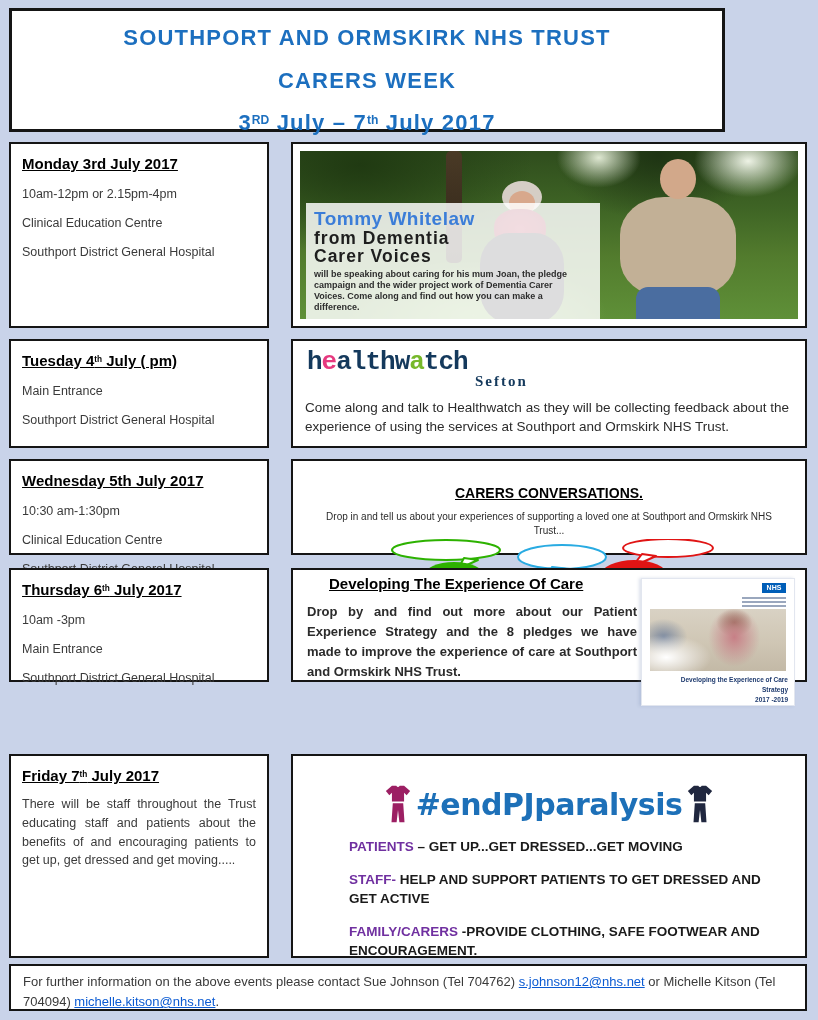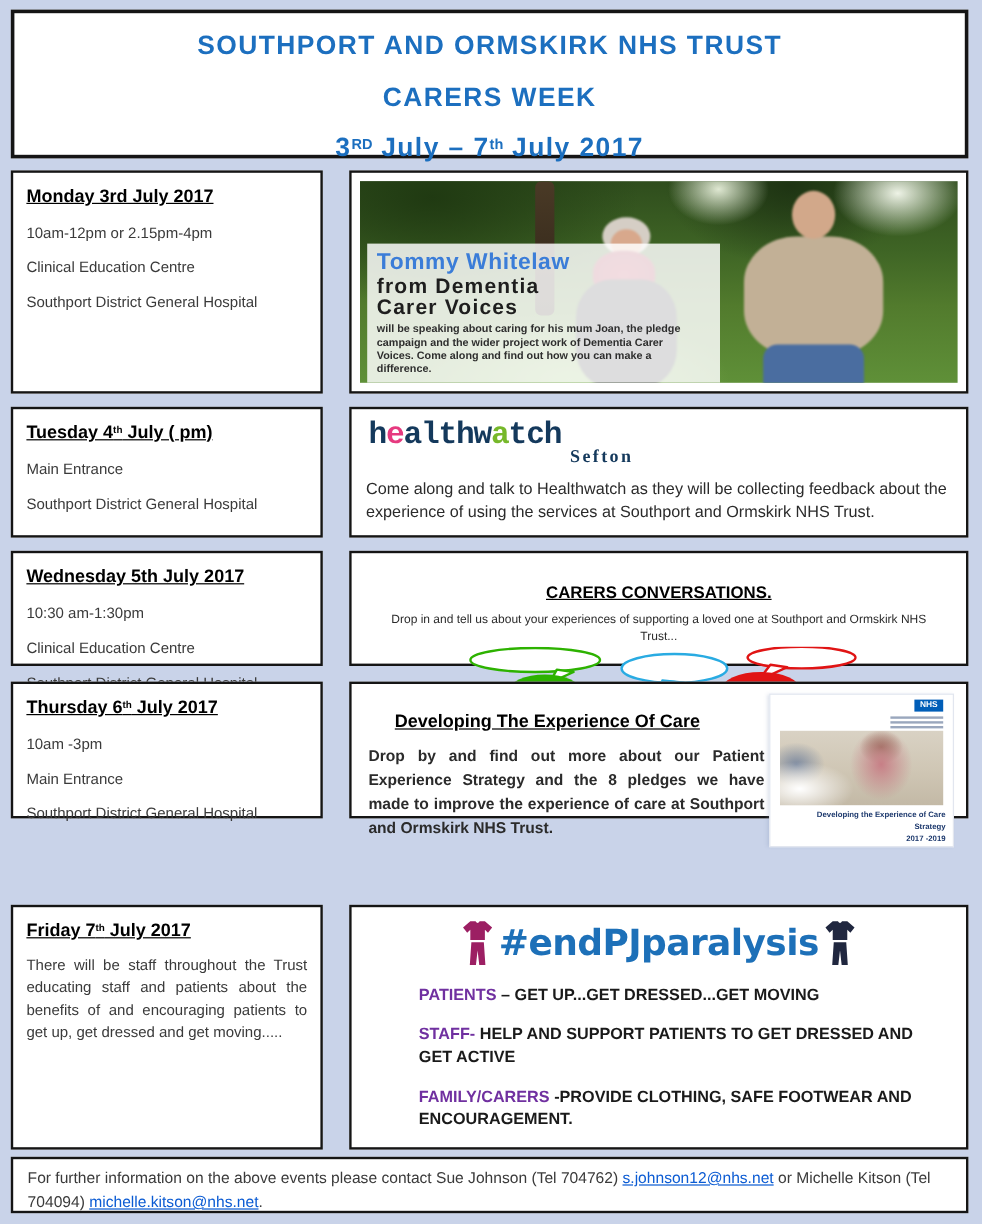--- a/index.html
+++ b/index.html
@@ -1,19 +1,19 @@
 <!DOCTYPE html>
 <html><head>
 <meta charset="utf-8">
 <style>
   html,body{margin:0;padding:0;width:818px;height:1020px;overflow:hidden;}
   body{background:#c9d3e9;font-family:"Liberation Sans","DejaVu Sans",sans-serif;position:relative;}
   .box{position:absolute;background:#fff;border:2px solid #151515;box-sizing:border-box;}
   
-  #header-box{left:9px;top:8px;width:798px;height:124px;border-width:3px;text-align:center;}
+  #header-box{left:9px;top:8px;width:716px;height:124px;border-width:3px;text-align:center;}
   .hdr-line{color:#1c6fbf;font-weight:bold;font-size:22px;letter-spacing:1.2px;margin:0;}
   #hdr1{margin-top:14px;}
   #hdr2{margin-top:17px;}
   #hdr3{margin-top:16px;}
   .sup{font-size:0.55em;position:relative;top:-0.5em;letter-spacing:0;}
   
   .left-box{left:9px;width:260px;padding:11px 11px;}
   .right-box{left:291px;width:516px;}
   #mon-left,#mon-right{top:142px;height:186px;}
   #tue-left,#tue-right{top:339px;height:109px;}
@@ -53,36 +53,36 @@
   .hw-e{color:#e6397f;}
   .hw-a{color:#76b82a;}
   .hw-sub{font-family:"Liberation Serif","DejaVu Serif",serif;font-weight:bold;color:#14395c;font-size:15px;letter-spacing:2px;margin:-2px 0 0 170px;}
   .tue-desc{font-size:13.5px;color:#2b2b2b;line-height:1.4;margin:9px 0 0 0;}
   
   #wed-right{padding:20px 10px;text-align:center;}
   .wed-title{font-size:14px;font-weight:bold;color:#000;text-decoration:underline;margin:4px 0 0 0;}
   .wed-desc{font-size:10px;color:#2b2b2b;line-height:1.35;margin:9px 18px 0 18px;}
   .figures-wrap{margin-top:2px;}
   
-  #thu-right{padding:20px 12px;}
+  #thu-right{padding:2px 12px;}
   .thu-title{font-size:15px;font-weight:bold;color:#000;text-decoration:underline;margin:3px 0 0 24px;}
   .thu-desc{font-size:13px;font-weight:bold;color:#2b2b2b;line-height:1.55;text-align:justify;width:330px;margin:10px 0 0 2px;}
   .booklet{position:absolute;right:10px;top:8px;width:152px;height:126px;background:#fff;border:1px solid #e2e6ef;box-shadow:-2px 0 3px rgba(120,140,180,0.25);}
   .nhs-badge{position:absolute;right:8px;top:4px;width:24px;height:10px;background:#005eb8;color:#fff;font-size:7px;font-weight:bold;text-align:center;line-height:10px;}
   .nhs-lines{position:absolute;right:8px;top:16px;width:44px;}
   .nhs-lines div{height:2px;background:#9aa7bd;margin-top:2px;}
   .booklet-photo{position:absolute;left:8px;top:30px;width:136px;height:62px;overflow:hidden;background:
     radial-gradient(40px 46px at 62% 45%, #c77f86 0%, rgba(199,127,134,0) 65%),
     radial-gradient(26px 20px at 62% 22%, #8a6a52 0%, rgba(138,106,82,0) 70%),
     radial-gradient(60px 30px at 12% 78%, #ffffff 0%, rgba(255,255,255,0) 75%),
     radial-gradient(34px 26px at 10% 45%, #7e8ba0 0%, rgba(126,139,160,0) 70%),
     linear-gradient(180deg,#d9d2c4 0%,#cfc6b4 55%,#c3b9a6 100%);}
   .booklet-caption{position:absolute;left:0;right:6px;top:96px;text-align:right;color:#1e3a6e;font-weight:bold;font-size:6.5px;line-height:1.5;}
   
-  #fri-right{padding:6px 12px;}
+  #fri-right{padding:24px 12px;}
   .hashtag-row{display:flex;justify-content:center;align-items:center;gap:5px;margin-top:4px;}
   .hashtag{color:#1d70b8;font-weight:bold;font-size:30px;letter-spacing:-0.5px;font-family:"DejaVu Sans",sans-serif;}
   .pj-icon{width:26px;height:40px;}
   .pj-left{color:#9c1f63;}
   .pj-right{color:#20273f;}
   .fri-item{font-size:13.5px;font-weight:bold;color:#1a1a1a;line-height:1.45;margin:13px 6px 0 44px;}
   .fri-label{color:#7030a0;}
   
   .footer-text{font-size:13px;color:#3a3a3a;line-height:1.55;}
   .footer-text a{color:#0b5bd3;}

